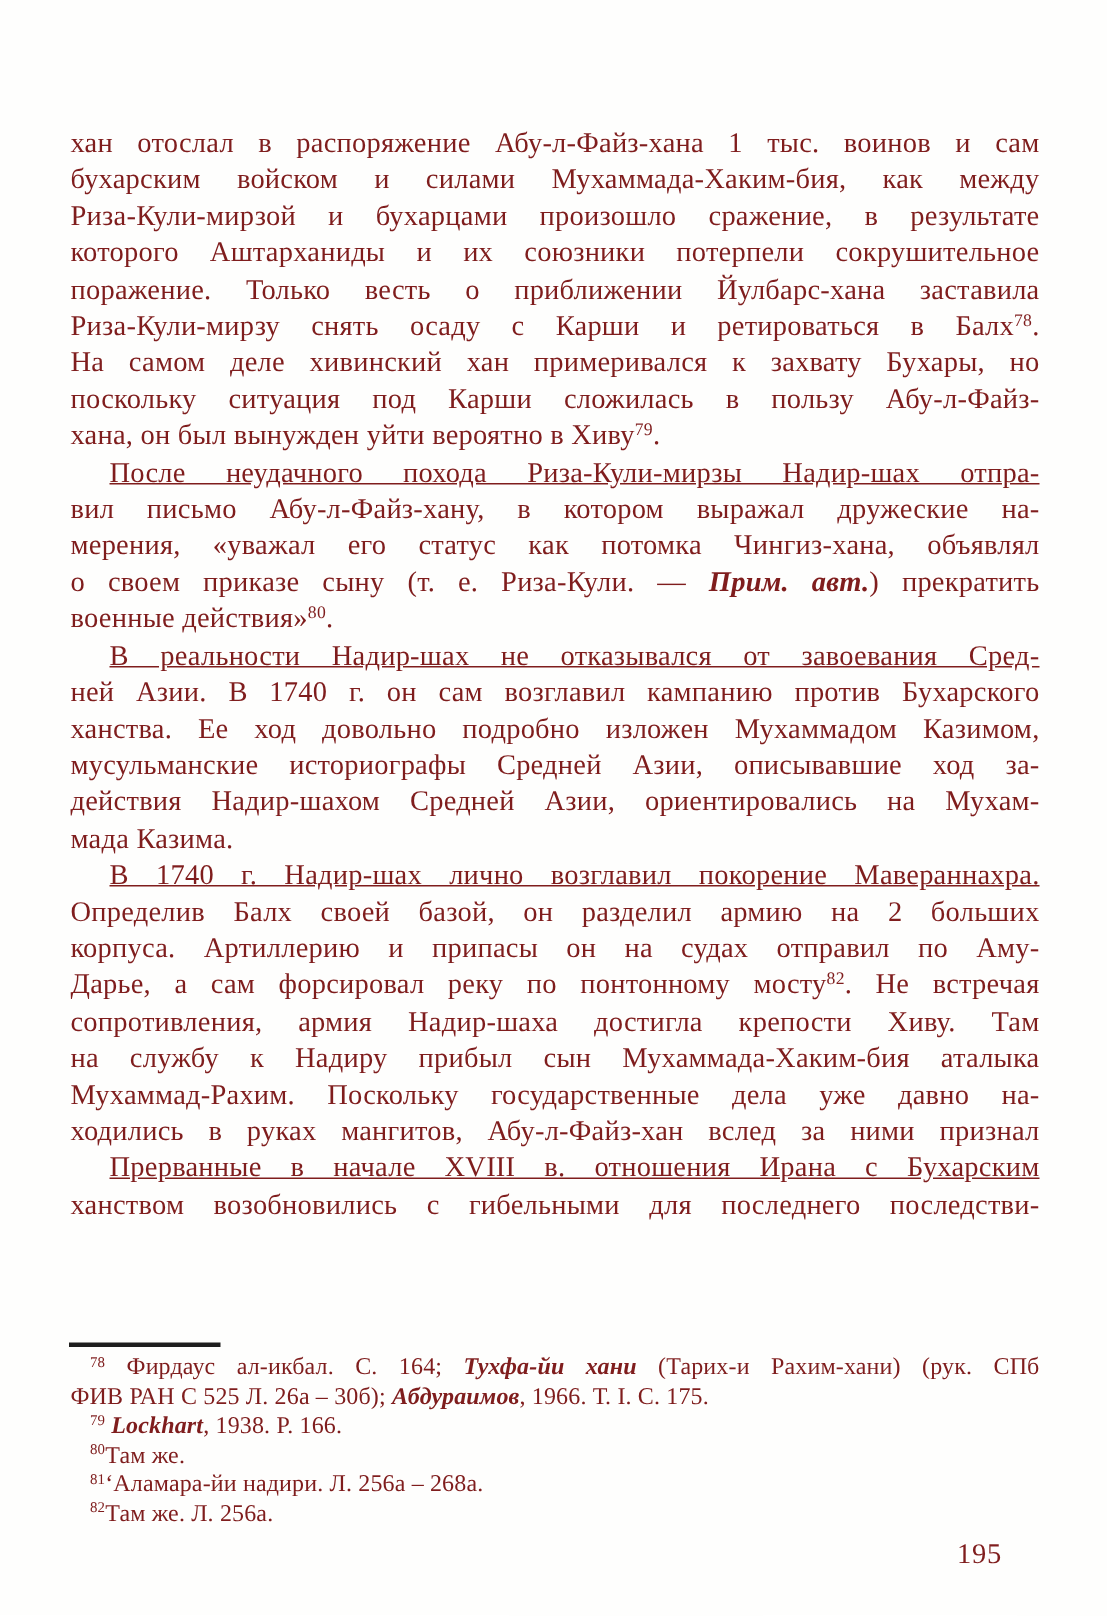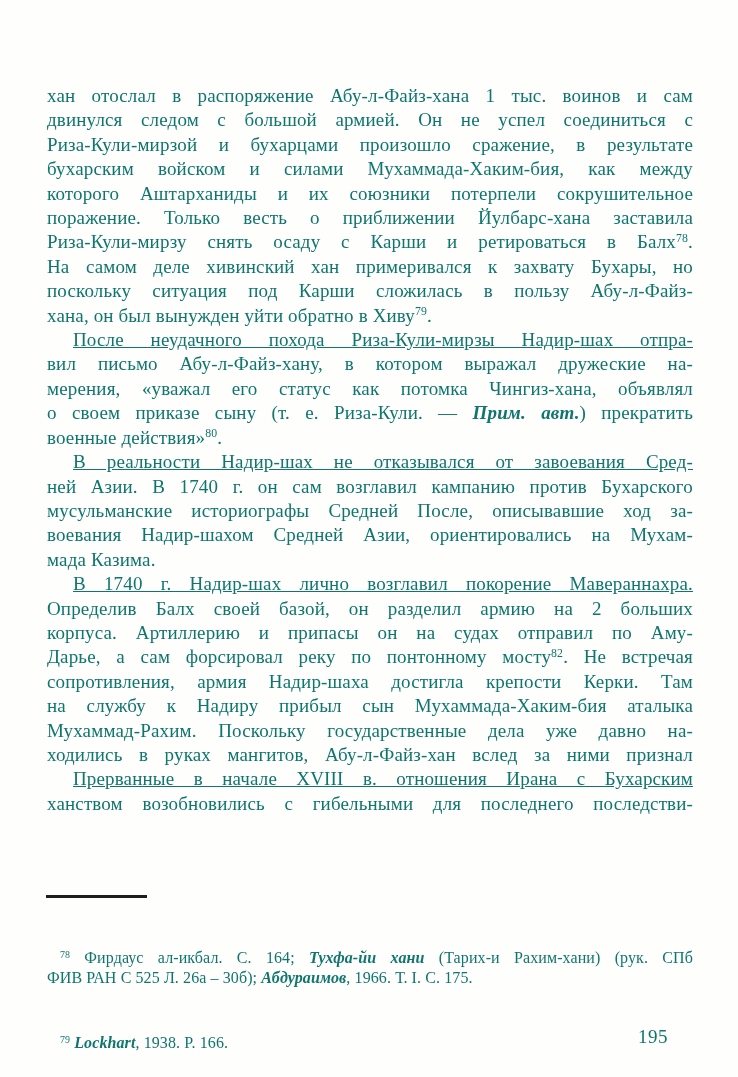--- a/index.html
+++ b/index.html
@@ -7,21 +7,21 @@
     padding: 0;
     background: #ffffff;
   }
   .page {
     position: relative;
     width: 738px;
     height: 1077px;
     background: #fefefd;
     overflow: hidden;
     font-family: "Liberation Serif", "DejaVu Serif", serif;
-    color: #0f766e;
+    color: #7f1d1d;
   }
   .text-block {
     position: absolute;
     left: 47px;
     top: 84px;
     width: 646px;
     font-size: 19px;
     line-height: 24.4px;
     letter-spacing: 0.15px;
   }
@@ -50,68 +50,68 @@
   }
   .footnotes {
     position: absolute;
     left: 47px;
     top: 902px;
     width: 646px;
     font-size: 16px;
     line-height: 19.5px;
     letter-spacing: 0.1px;
   }
-  .footnotes .line.indent { text-indent: 13px; margin-top: 46px; }
+  .footnotes .line.indent { text-indent: 13px; }
   .page-number {
     position: absolute;
     top: 1026px;
     right: 70px;
     font-size: 19px;
     line-height: 22px;
     letter-spacing: 0.5px;
     text-align: right;
   }
 </style>
 </head>
 <body>
 
 <div class="page">
   <div class="text-block" id="body-block">
       <div class="para">
         <div class="line"><span>хан отослал в распоряжение Абу-л-Файз-хана 1 тыс. воинов и сам</span></div>
-        <div class="line"><span>двинулся следом с большой армией. Он не успел соединиться с</span></div>
+        <div class="line"><span>бухарским войском и силами Мухаммада-Хаким-бия, как между</span></div>
         <div class="line"><span>Риза-Кули-мирзой и бухарцами произошло сражение, в результате</span></div>
-        <div class="line"><span>бухарским войском и силами Мухаммада-Хаким-бия, как между</span></div>
         <div class="line"><span>которого Аштарханиды и их союзники потерпели сокрушительное</span></div>
         <div class="line"><span>поражение. Только весть о приближении Йулбарс-хана заставила</span></div>
         <div class="line"><span>Риза-Кули-мирзу снять осаду с Карши и ретироваться в Балх</span><span class="sup">78</span><span>.</span></div>
         <div class="line"><span>На самом деле хивинский хан примеривался к захвату Бухары, но</span></div>
         <div class="line"><span>поскольку ситуация под Карши сложилась в пользу Абу-л-Файз-</span></div>
-        <div class="line lastline"><span>хана, он был вынужден уйти обратно в Хиву</span><span class="sup">79</span><span>.</span></div>
+        <div class="line lastline"><span>хана, он был вынужден уйти вероятно в Хиву</span><span class="sup">79</span><span>.</span></div>
       </div>
       <div class="para">
         <div class="line indent"><span>После неудачного похода Риза-Кули-мирзы Надир-шах отпра-</span></div>
         <div class="line"><span>вил письмо Абу-л-Файз-хану, в котором выражал дружеские на-</span></div>
         <div class="line"><span>мерения, «уважал его статус как потомка Чингиз-хана, объявлял</span></div>
         <div class="line"><span>о своем приказе сыну (т. е. Риза-Кули. — </span><span class="ital">Прим. авт.</span><span>) прекратить</span></div>
         <div class="line lastline"><span>военные действия»</span><span class="sup">80</span><span>.</span></div>
       </div>
       <div class="para">
         <div class="line indent"><span>В реальности Надир-шах не отказывался от завоевания Сред-</span></div>
         <div class="line"><span>ней Азии. В 1740 г. он сам возглавил кампанию против Бухарского</span></div>
-        <div class="line"><span>мусульманские историографы Средней После, описывавшие ход за-</span></div>
-        <div class="line"><span>воевания Надир-шахом Средней Азии, ориентировались на Мухам-</span></div>
+        <div class="line"><span>ханства. Ее ход довольно подробно изложен Мухаммадом Казимом,</span></div>
+        <div class="line"><span>мусульманские историографы Средней Азии, описывавшие ход за-</span></div>
+        <div class="line"><span>действия Надир-шахом Средней Азии, ориентировались на Мухам-</span></div>
         <div class="line lastline"><span>мада Казима.</span></div>
       </div>
       <div class="para">
         <div class="line indent"><span>В 1740 г. Надир-шах лично возглавил покорение Мавераннахра.</span></div>
         <div class="line"><span>Определив Балх своей базой, он разделил армию на 2 больших</span></div>
         <div class="line"><span>корпуса. Артиллерию и припасы он на судах отправил по Аму-</span></div>
         <div class="line"><span>Дарье, а сам форсировал реку по понтонному мосту</span><span class="sup">82</span><span>. Не встречая</span></div>
-        <div class="line"><span>сопротивления, армия Надир-шаха достигла крепости Керки. Там</span></div>
+        <div class="line"><span>сопротивления, армия Надир-шаха достигла крепости Хиву. Там</span></div>
         <div class="line"><span>на службу к Надиру прибыл сын Мухаммада-Хаким-бия аталыка</span></div>
         <div class="line"><span>Мухаммад-Рахим. Поскольку государственные дела уже давно на-</span></div>
         <div class="line"><span>ходились в руках мангитов, Абу-л-Файз-хан вслед за ними признал</span></div>
       </div>
       <div class="para">
         <div class="line indent"><span>Прерванные в начале XVIII в. отношения Ирана с Бухарским</span></div>
         <div class="line"><span>ханством возобновились с гибельными для последнего последстви-</span></div>
       </div>
     </div>
   <div class="footnote-rule"></div>

